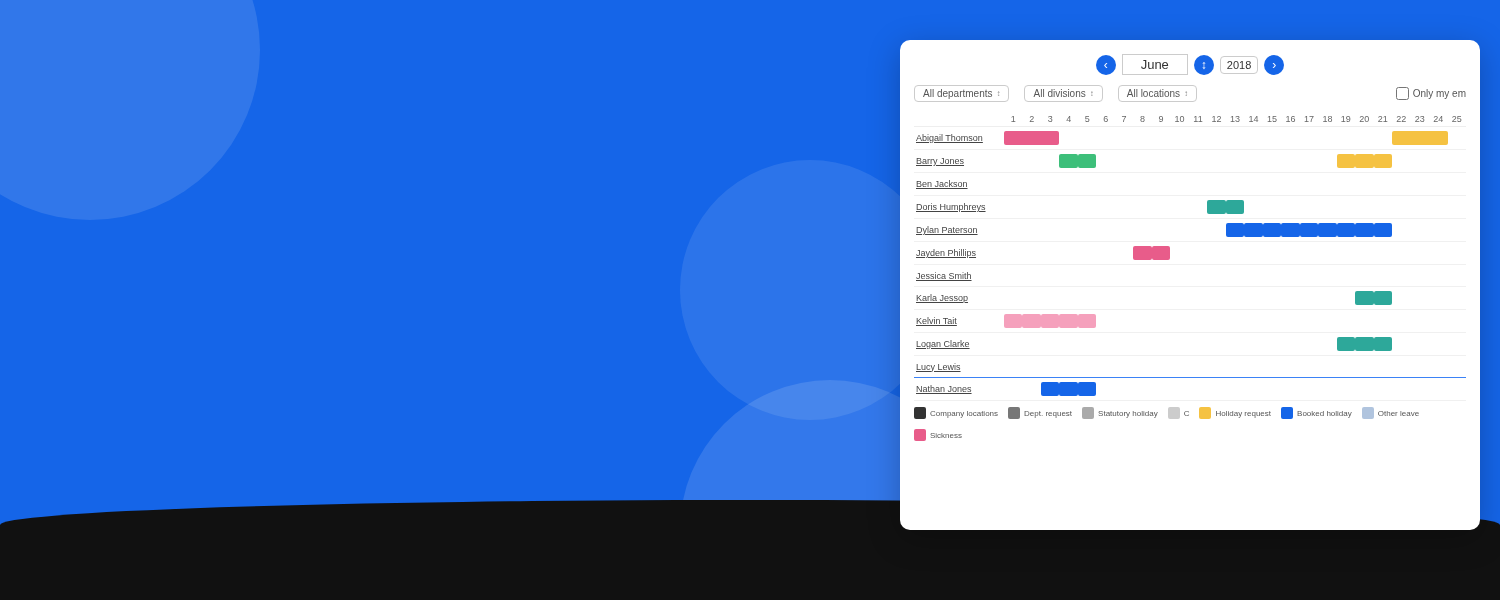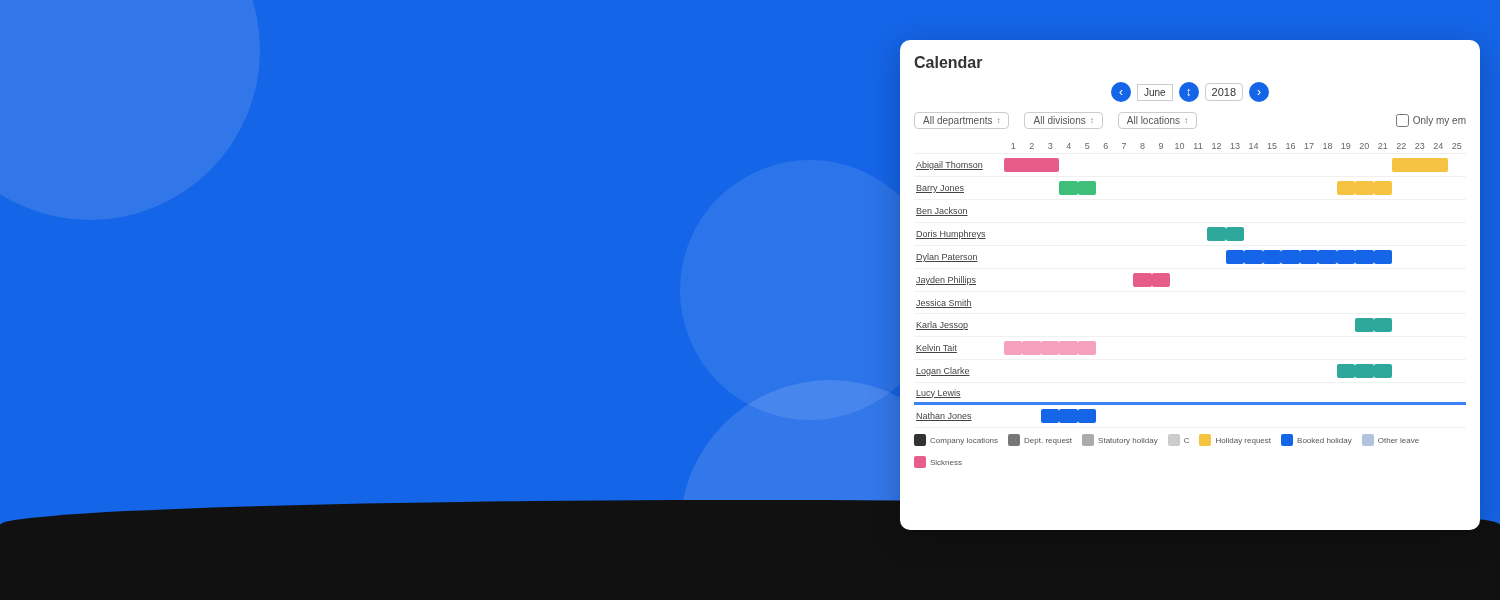--- a/index.html
+++ b/index.html
@@ -145,22 +145,22 @@
       align-items: center;
       justify-content: center;
       color: white;
       font-size: 12px;
       cursor: pointer;
     }
 
     .cal-month-select {
       border: 1px solid #ccc;
       border-radius: 0;
-      padding: 2px 6px;
-      font-size: 10px;
+      padding: 2px 18px;
+      font-size: 13px;
       color: #333;
     }
 
     .cal-year-select {
       border: 1px solid #ccc;
       border-radius: 4px;
       padding: 2px 6px;
       font-size: 11px;
       color: #333;
     }
@@ -245,21 +245,20 @@
 
   <div class="circle-large circle-top-left"></div>
   <div class="circle-large circle-mid"></div>
   <div class="circle-large circle-bottom-right"></div>
 
   <div class="bottom-wave"></div>
 
 
   <div class="calendar-mockup">
 
-    <div class="cal-title">Calendar</div>
 
     <div class="cal-nav">
       <div class="cal-nav-btn">‹</div>
       <div class="cal-month-select">June</div>
       <div class="cal-nav-btn">↕</div>
       <div class="cal-year-select">2018</div>
       <div class="cal-nav-btn">›</div>
     </div>
 
     <div class="cal-filters">
@@ -653,21 +652,21 @@
         </div>
         <div style="position:relative;height:22px;">
           <div style="position:absolute;top:4px;left:0;right:0;height:14px;background:#2da89a;border-radius:2px;"></div>
         </div>
         <div></div>
           <div></div>
           <div></div>
           <div></div>
       </div>
 
-      <div style="display:grid; grid-template-columns: 90px repeat(25, 1fr); border-bottom:3px solid #3b82f6; min-height:22px; align-items:center;">
+      <div style="display:grid; grid-template-columns: 90px repeat(25, 1fr); border-bottom:1px solid #3b82f6; min-height:22px; align-items:center;">
         <div class="cal-person">Lucy Lewis</div>
         <div></div>
           <div></div>
           <div></div>
           <div></div>
           <div></div>
           <div></div>
           <div></div>
           <div></div>
           <div></div>

